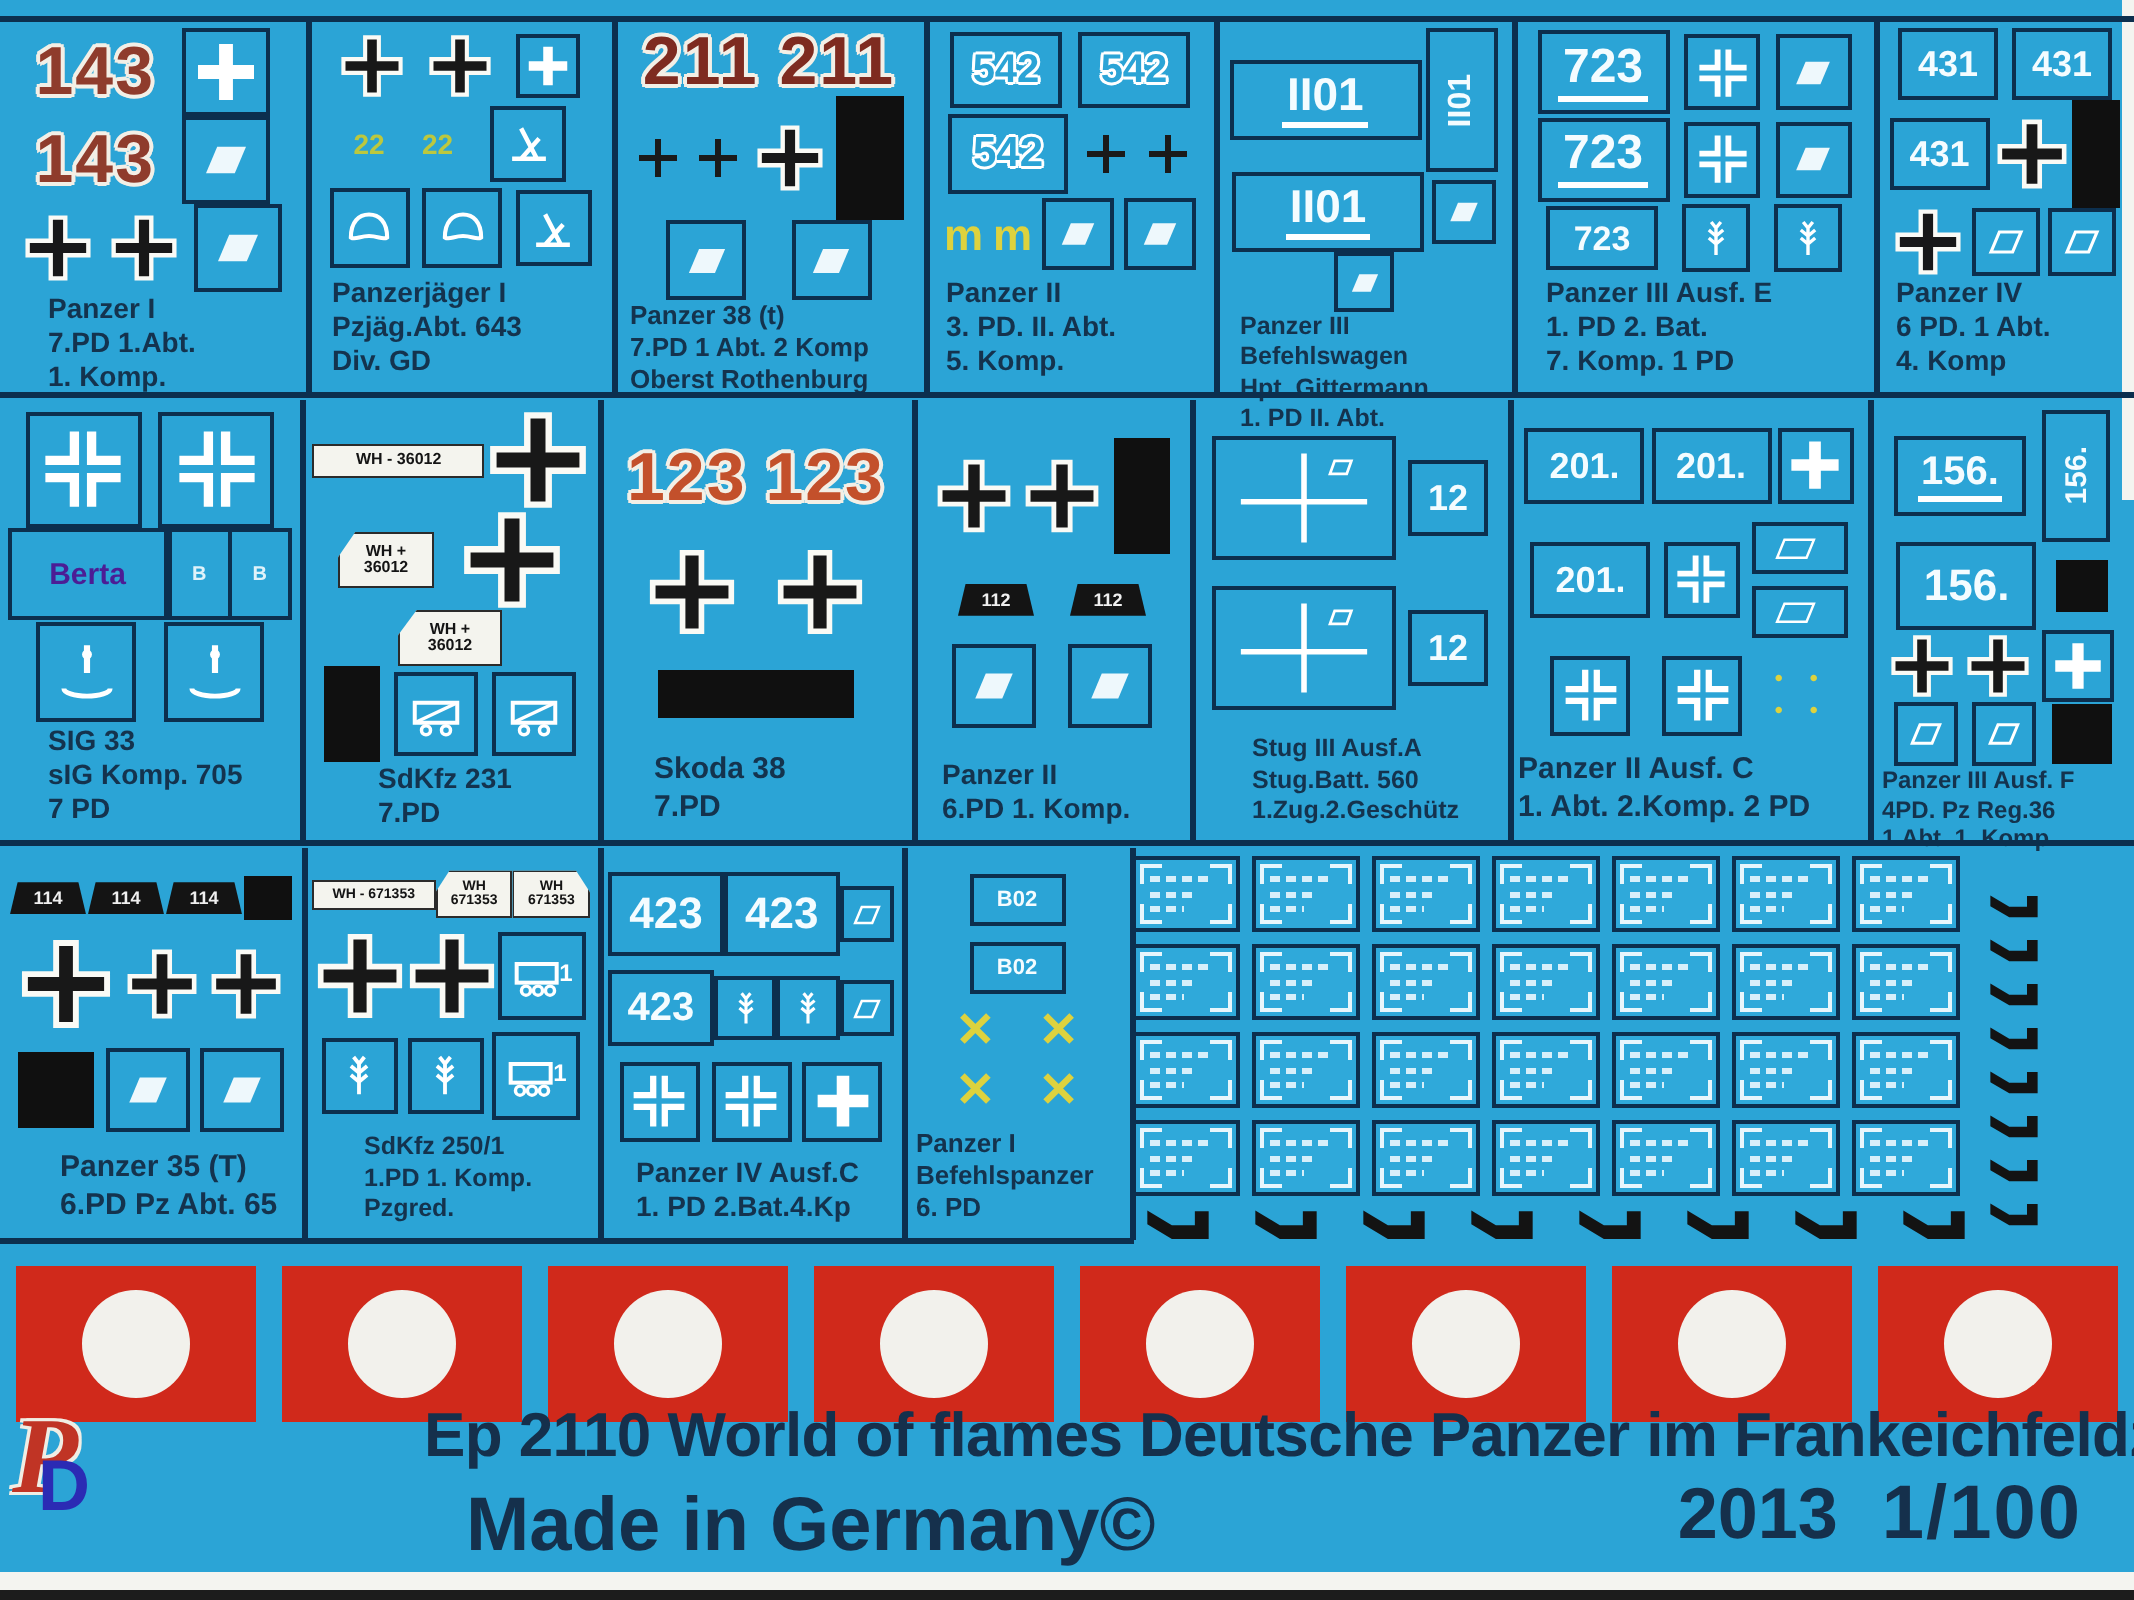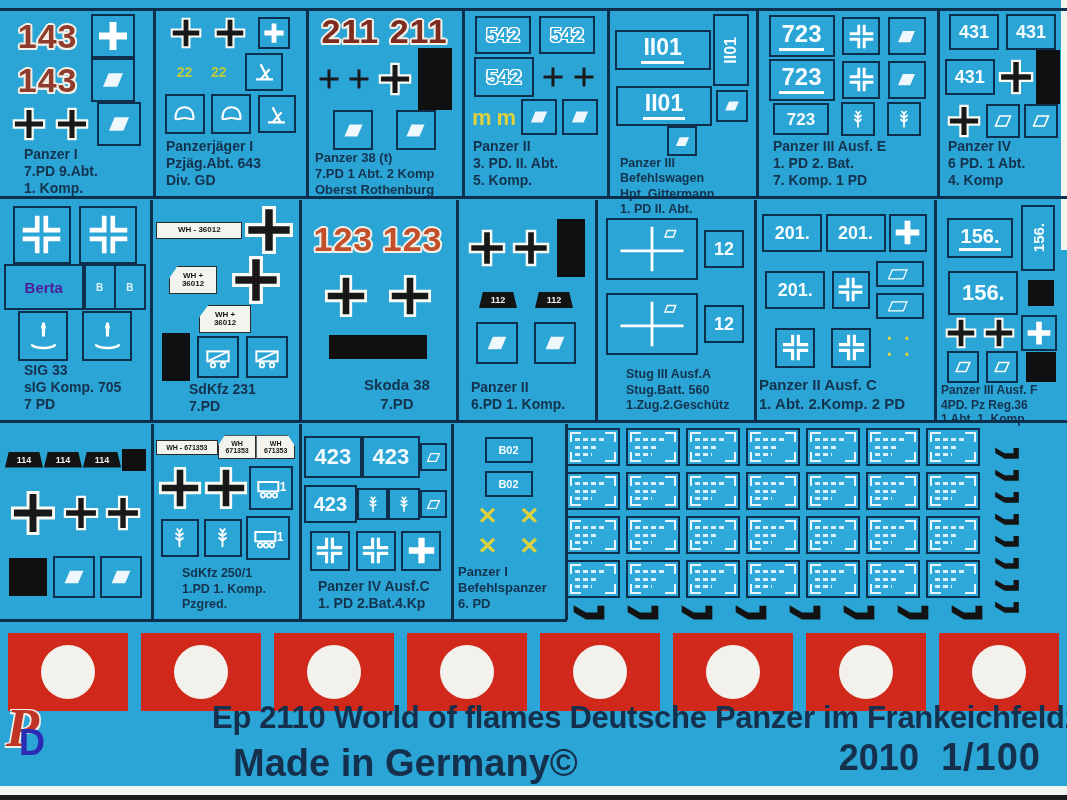--- a/index.html
+++ b/index.html
@@ -111,21 +111,21 @@
               <span class="svgw">
                 <svg viewBox="0 0 24 24" width="32" height="32" xmlns="http://www.w3.org/2000/svg">
                   <path d="M4.5 17l4.2-10h10.8l-4.2 10z" fill="#eef8fc"></path>
                 </svg>
               </span>
             </span>
           </div>
         </div>
         <div class="cell-label" style="font-size: 14px; padding-left: 22px;">
           <div>Panzer I</div>
-          <div>7.PD 9.Abt.</div>
+          <div>7.PD 1.Abt.</div>
           <div>1. Komp.</div>
         </div>
       </div>
       <div class="cell" style="left: 156px; top: 12px; width: 148px; height: 182px;">
         <div class="rows">
           <div class="srow">
             <span class="svgw">
               <svg viewBox="0 0 28 28" width="32" height="32" xmlns="http://www.w3.org/2000/svg">
                 <path d="M11 1.5h6v9.5h9.5v6H17v9.5h-6V17H1.5v-6H11z" fill="#181818" stroke="#fafaf5" stroke-width="1.8"></path>
               </svg>
@@ -566,21 +566,21 @@
             <span class="svgw">
               <svg viewBox="0 0 28 28" width="44" height="44" xmlns="http://www.w3.org/2000/svg">
                 <path d="M11 1.5h6v9.5h9.5v6H17v9.5h-6V17H1.5v-6H11z" fill="#181818" stroke="#fafaf5" stroke-width="1.8"></path>
               </svg>
             </span>
           </div>
           <div class="srow">
             <span class="brect" style="width: 98px; height: 24px;"></span>
           </div>
         </div>
-        <div class="cell-label" style="font-size: 15px; padding-left: 40px; text-align: center;">
+        <div class="cell-label" style="font-size: 15px; padding-left: 25px;">
           <div>Skoda 38</div>
           <div>7.PD</div>
         </div>
       </div>
       <div class="cell" style="left: 459px; top: 203px; width: 134px; height: 215px;">
         <div class="rows">
           <div class="srow">
             <span class="svgw">
               <svg viewBox="0 0 28 28" width="38" height="38" xmlns="http://www.w3.org/2000/svg">
                 <path d="M11 1.5h6v9.5h9.5v6H17v9.5h-6V17H1.5v-6H11z" fill="#181818" stroke="#fafaf5" stroke-width="1.8"></path>
@@ -826,20 +826,24 @@
             </span>
             <span class="ibox" style="width: 38px; height: 38px;">
               <span class="svgw">
                 <svg viewBox="0 0 24 24" width="30" height="30" xmlns="http://www.w3.org/2000/svg">
                   <path d="M4.5 17l4.2-10h10.8l-4.2 10z" fill="#eef8fc"></path>
                 </svg>
               </span>
             </span>
           </div>
         </div>
+        <div class="cell-label" style="font-size: 15px; padding-left: 28px;">
+          <div>Panzer 35 (T)</div>
+          <div>6.PD Pz Abt. 65</div>
+        </div>
       </div>
       <div class="cell" style="left: 154px; top: 427px; width: 143px; height: 190px;">
         <div class="rows">
           <div class="srow">
             <span class="pw" style="width: 62px; height: 13px; font-size: 7px;">WH - 671353</span>
             <span class="pw p" style="width: 38px; height: 22px; font-size: 7px;">
               <span>WH</span>
               <span>671353</span>
             </span>
             <span class="pw q" style="width: 38px; height: 22px; font-size: 7px;">
@@ -1367,21 +1371,21 @@
         <i></i>
       </div>
       <div class="flag" style="left: 939px; top: 633px; width: 120px; height: 78px;">
         <i></i>
       </div>
     </div>
 
   <div id="title">Ep 2110 World of flames Deutsche Panzer im Frankeichfeldzuges No 1</div>
   <div id="made">Made in Germany©</div>
   <div id="yearscale">
-    <span class="yr">2010</span>
+    <span class="yr">2013</span>
     <span class="sc">1/100</span>
   </div>
   <div id="pdlogo">
     <span class="pd-p">P</span>
     <span class="pd-d">D</span>
   </div>
 
   <div id="strip-white"></div>
   <div id="strip-dark"></div>
   <div id="edge-right"></div>

